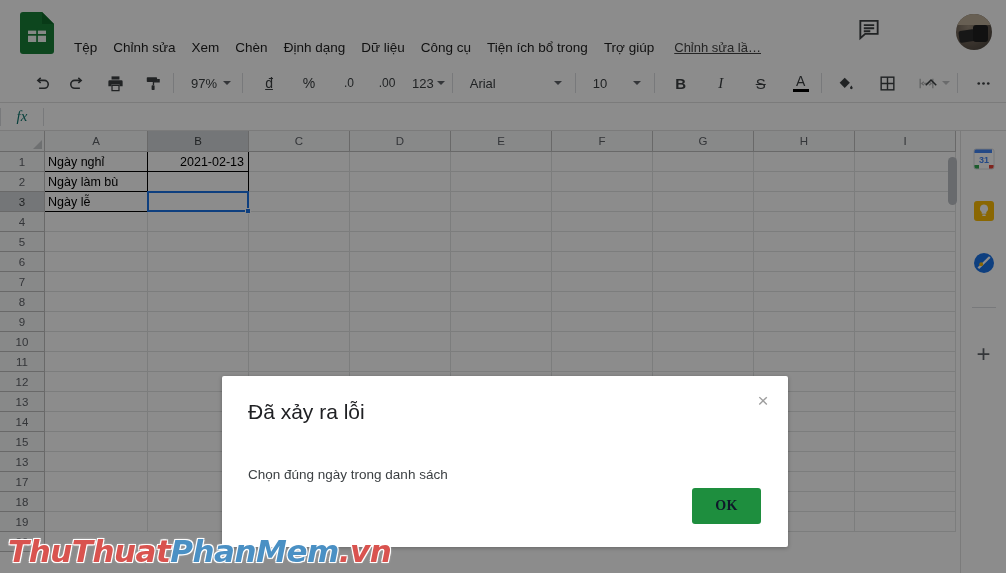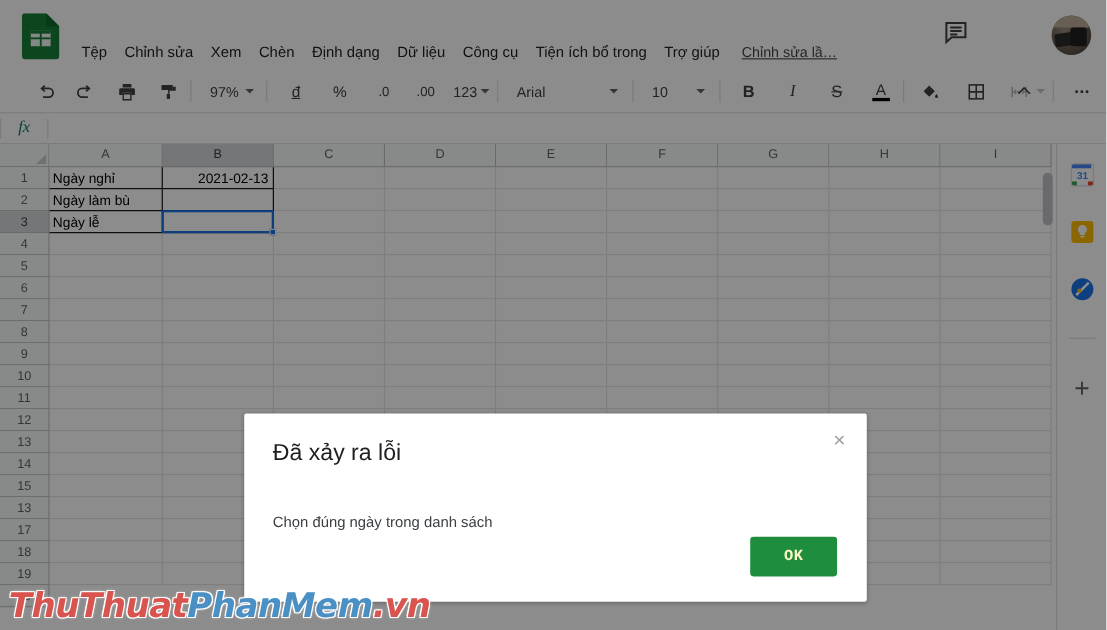--- a/index.html
+++ b/index.html
@@ -206,24 +206,24 @@
     position:absolute; left:26px; top:69px;
     font-size:13.5px; color:#3c4043;margin-top:22px;
   }
   .modal-close {
     position:absolute; right:13px; top:12px; width:24px;height:24px;
     display:flex;align-items:center;justify-content:center;
     color:#9e9e9e; font-size:19px; cursor:pointer; line-height:1;
   }
   .modal-ok {
     position:absolute; right:27px; bottom:23px;
-    width:79px; height:36px; border:none; border-radius:3px;
-    background:#1e8e3e; color:#fef9c3; font-size:14px; font-weight:bold;
+    width:69px; height:36px; border:none; border-radius:3px;
+    background:#1e8e3e; color:#0f172a; font-size:14px; font-weight:bold;
     letter-spacing:.4px; cursor:pointer;
-    font-family:Liberation Mono, monospace;
+    font-family:Liberation Serif, serif;
   }
 
   
   .watermark {
     position:absolute; left:8px; bottom:4px; z-index:70;
     font-size:31px; font-weight:bold; font-style:italic;
     letter-spacing:-.5px; white-space:nowrap;
     font-family:"DejaVu Sans", sans-serif;
     text-shadow: 0 0 3px #fff, 1px 1px 0 #fff, -1px 1px 0 #fff, 1px -1px 0 #fff, -1px -1px 0 #fff;
   }

